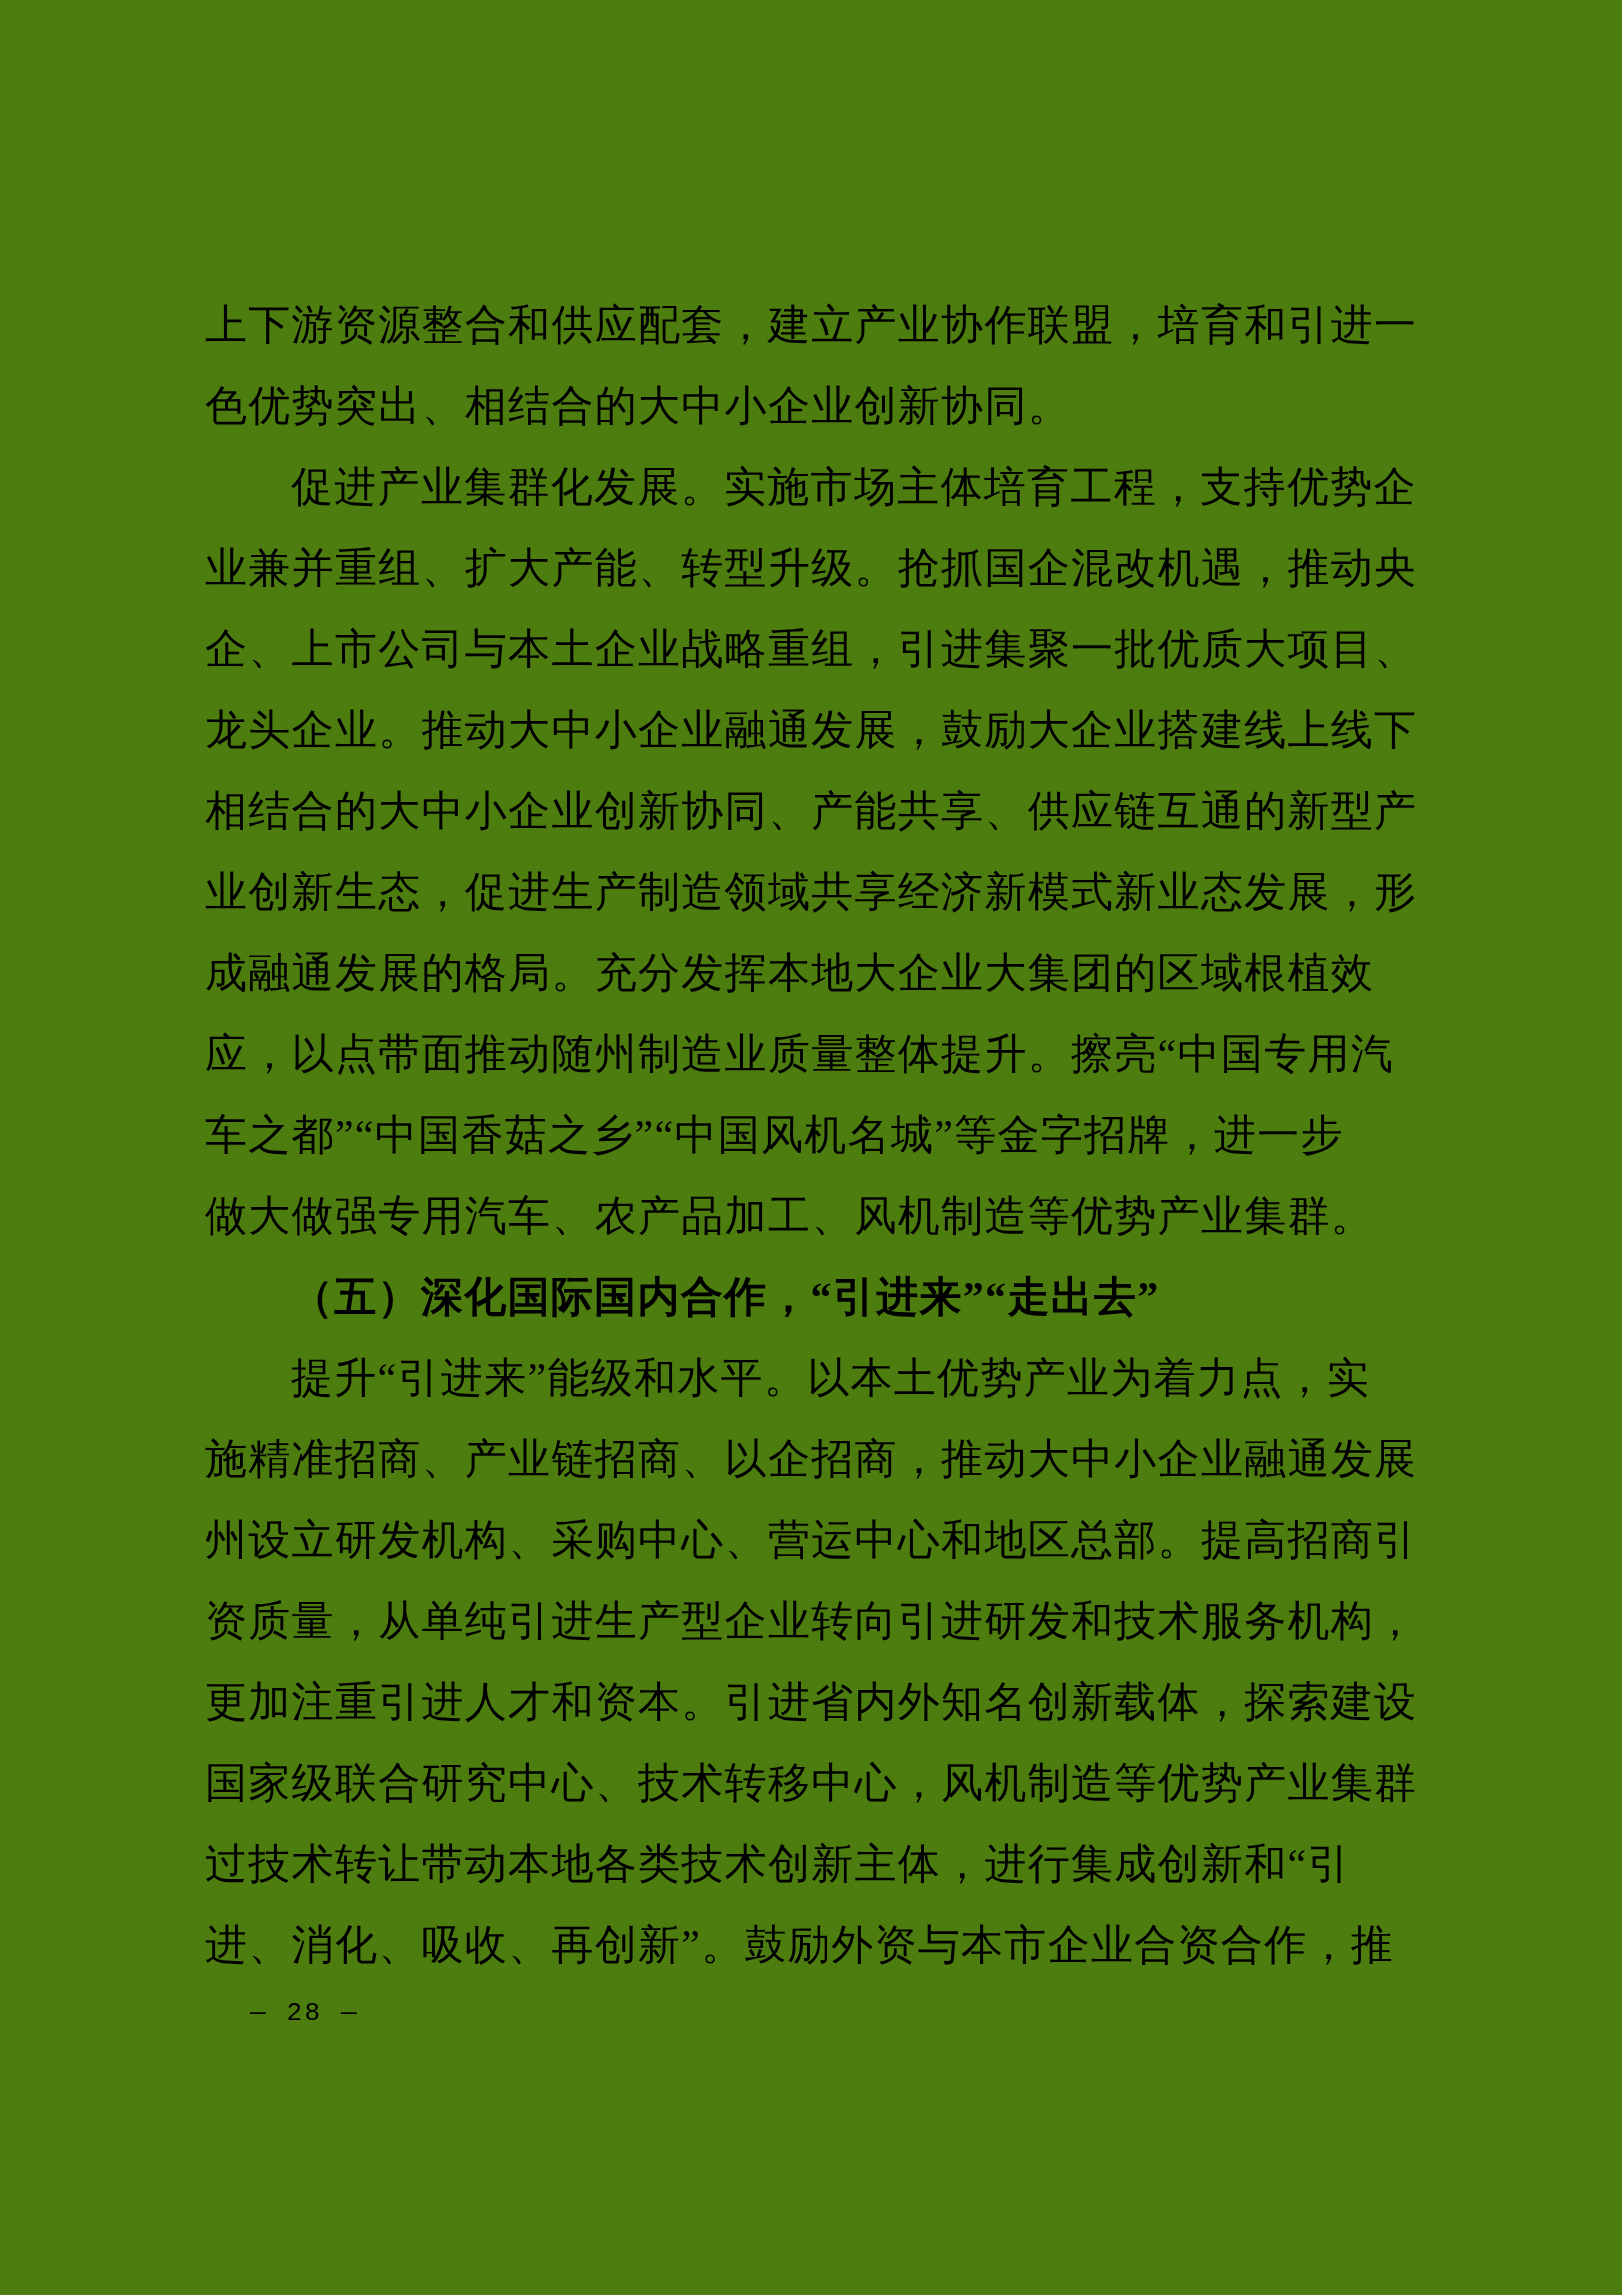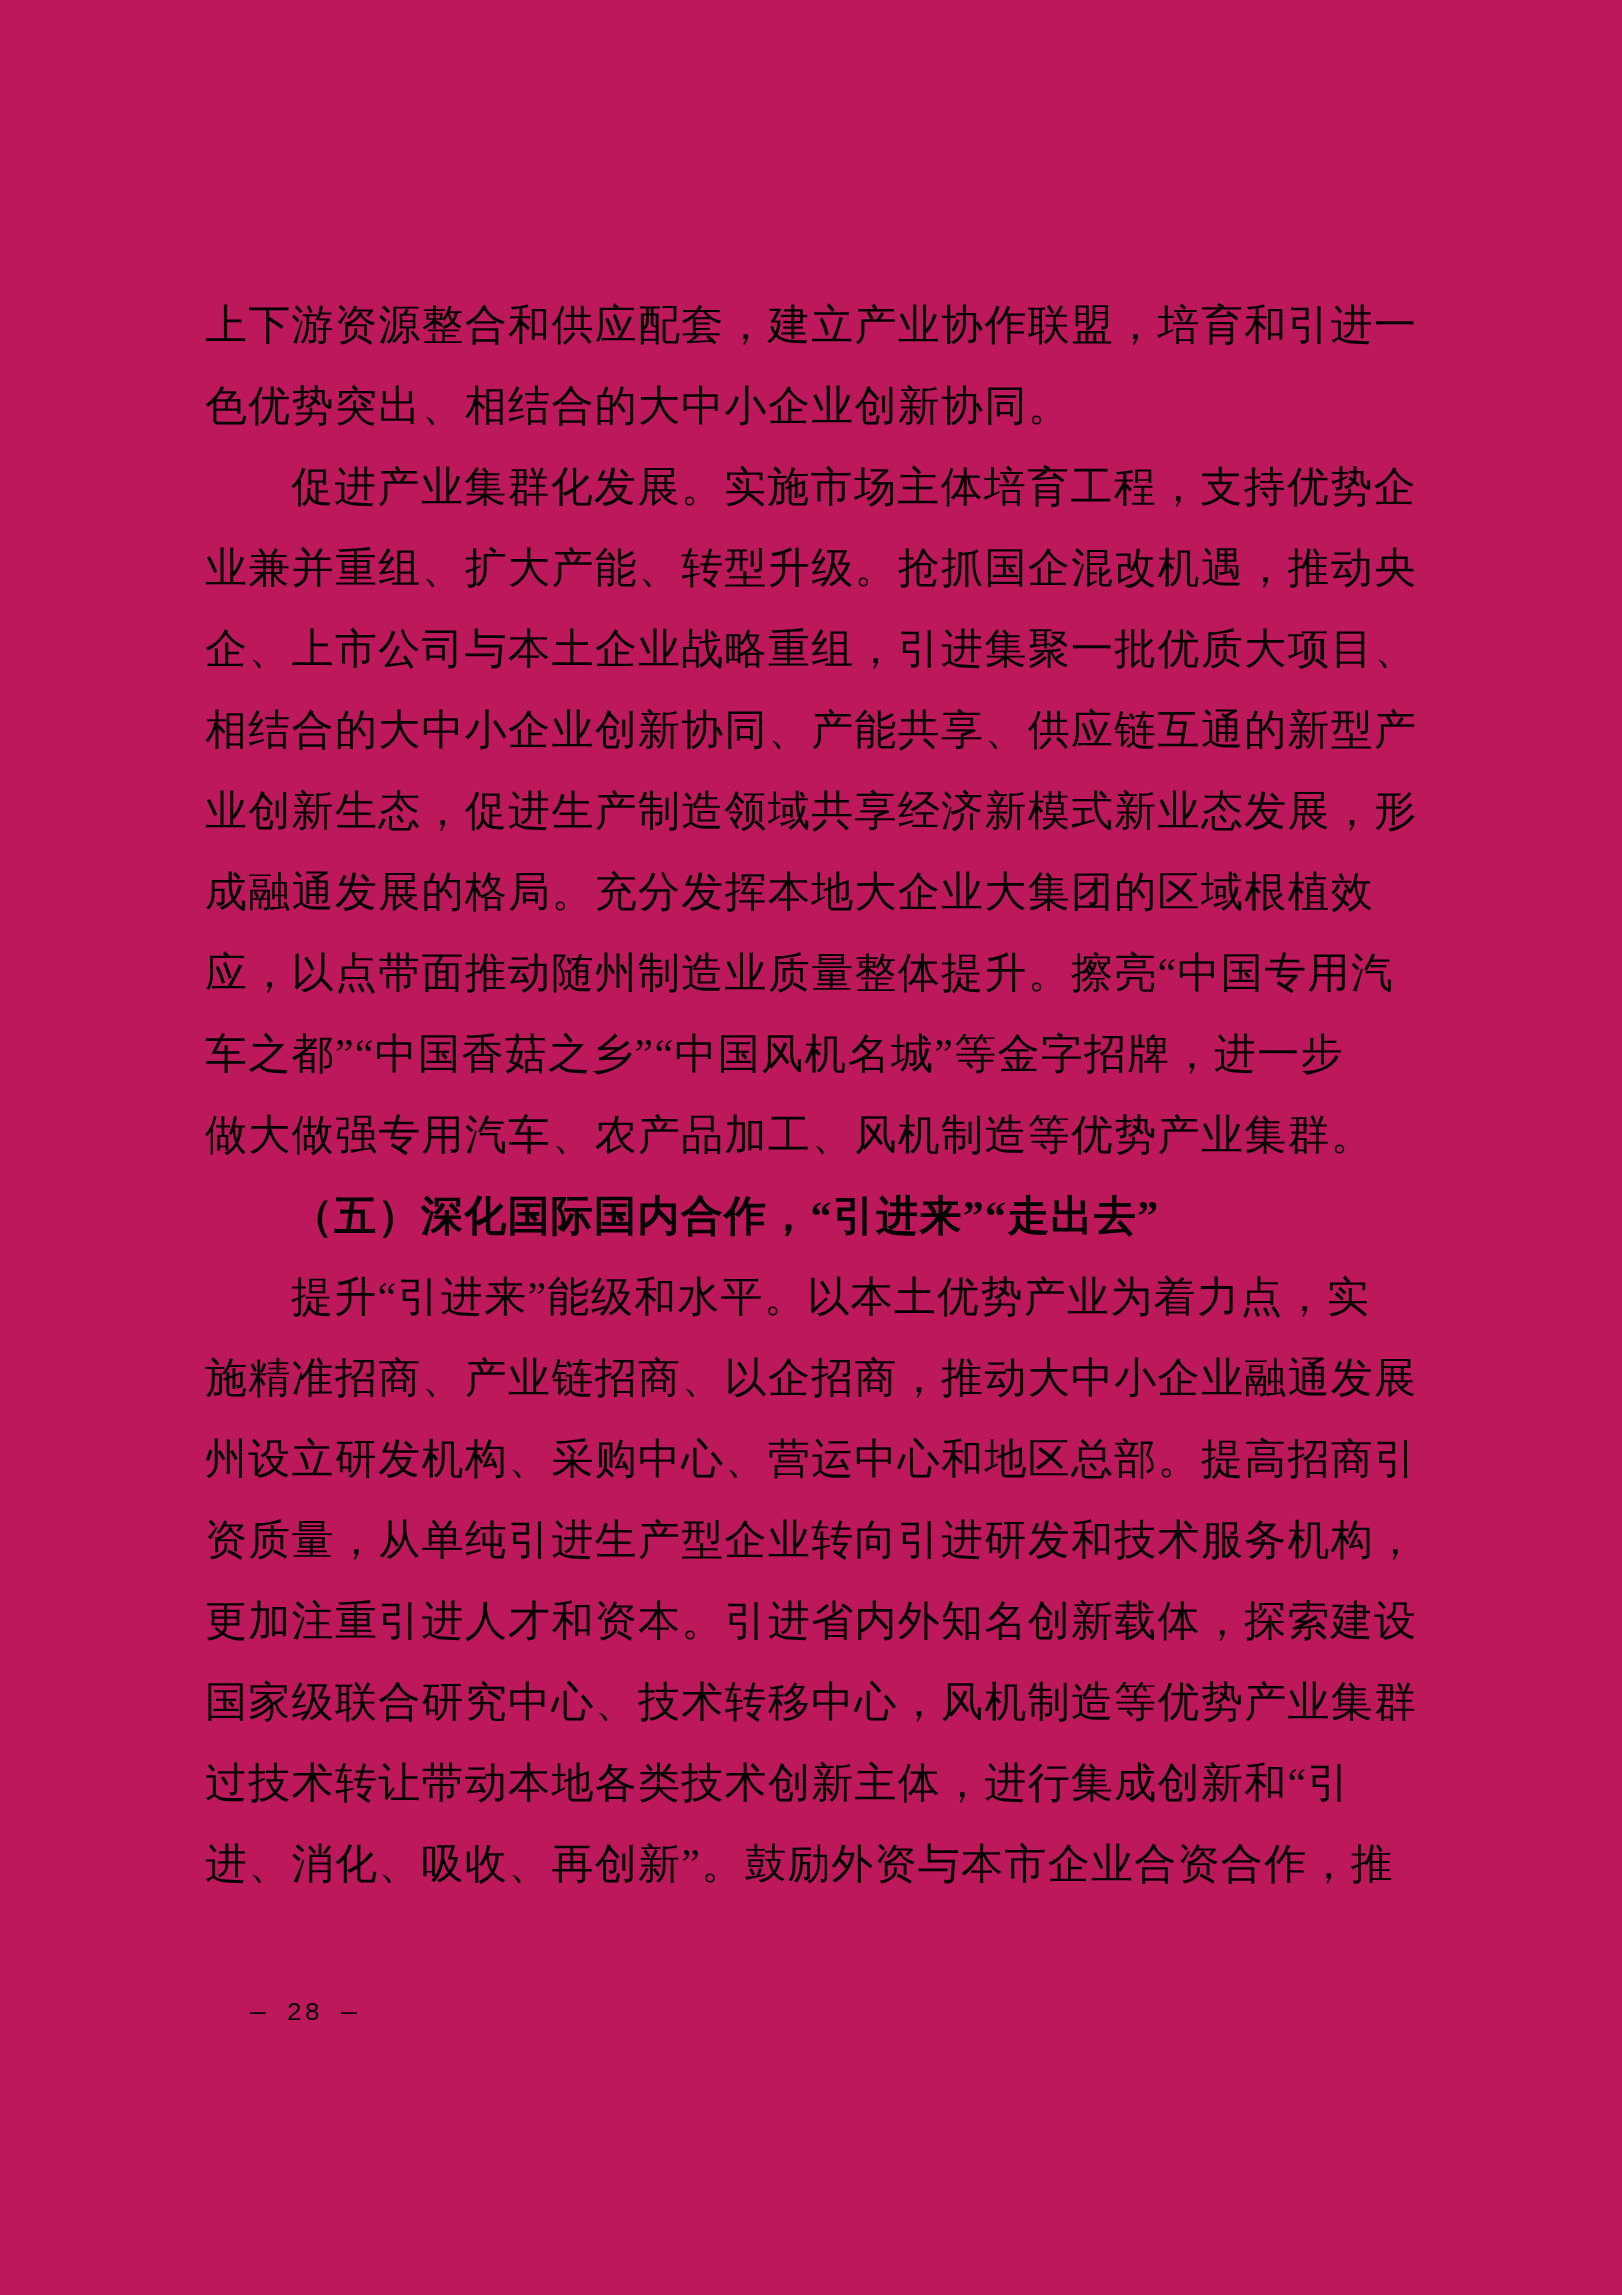--- a/index.html
+++ b/index.html
@@ -1,21 +1,21 @@
 <!DOCTYPE html>
 <html style="font-size:10.5px"><head>
 <meta charset="utf-8">
 <style>
   * { margin: 0; padding: 0; box-sizing: border-box; }
   html, body { background: #ffffff; }
   .page {
     position: relative;
     width: 1622px;
     height: 2295px;
-    background: #be185d;
+    background: #4d7c0f;
     color: #000000;
     font-family: "Liberation Serif", "DejaVu Serif", serif;
     overflow: hidden;
   }
   .text-block {
     position: absolute;
     left: 205px;
     top: 285px;
     width: 1217px;
   }
@@ -46,20 +46,21 @@
 
     <div>
       <div class="line">上下游资源整合和供应配套，建立产业协作联盟，培育和引进一</div>
       <div class="line">色优势突出、相结合的大中小企业创新协同。</div>
     </div>
 
     <div>
       <div class="line indent">促进产业集群化发展。实施市场主体培育工程，支持优势企</div>
       <div class="line">业兼并重组、扩大产能、转型升级。抢抓国企混改机遇，推动央</div>
       <div class="line">企、上市公司与本土企业战略重组，引进集聚一批优质大项目、</div>
+      <div class="line">龙头企业。推动大中小企业融通发展，鼓励大企业搭建线上线下</div>
       <div class="line">相结合的大中小企业创新协同、产能共享、供应链互通的新型产</div>
       <div class="line">业创新生态，促进生产制造领域共享经济新模式新业态发展，形</div>
       <div class="line">成融通发展的格局。充分发挥本地大企业大集团的区域根植效</div>
       <div class="line">应，以点带面推动随州制造业质量整体提升。擦亮“中国专用汽</div>
       <div class="line">车之都”“中国香菇之乡”“中国风机名城”等金字招牌，进一步</div>
       <div class="line">做大做强专用汽车、农产品加工、风机制造等优势产业集群。</div>
     </div>
 
     <div class="line indent heading">（五）深化国际国内合作，“引进来”“走出去”</div>
 

